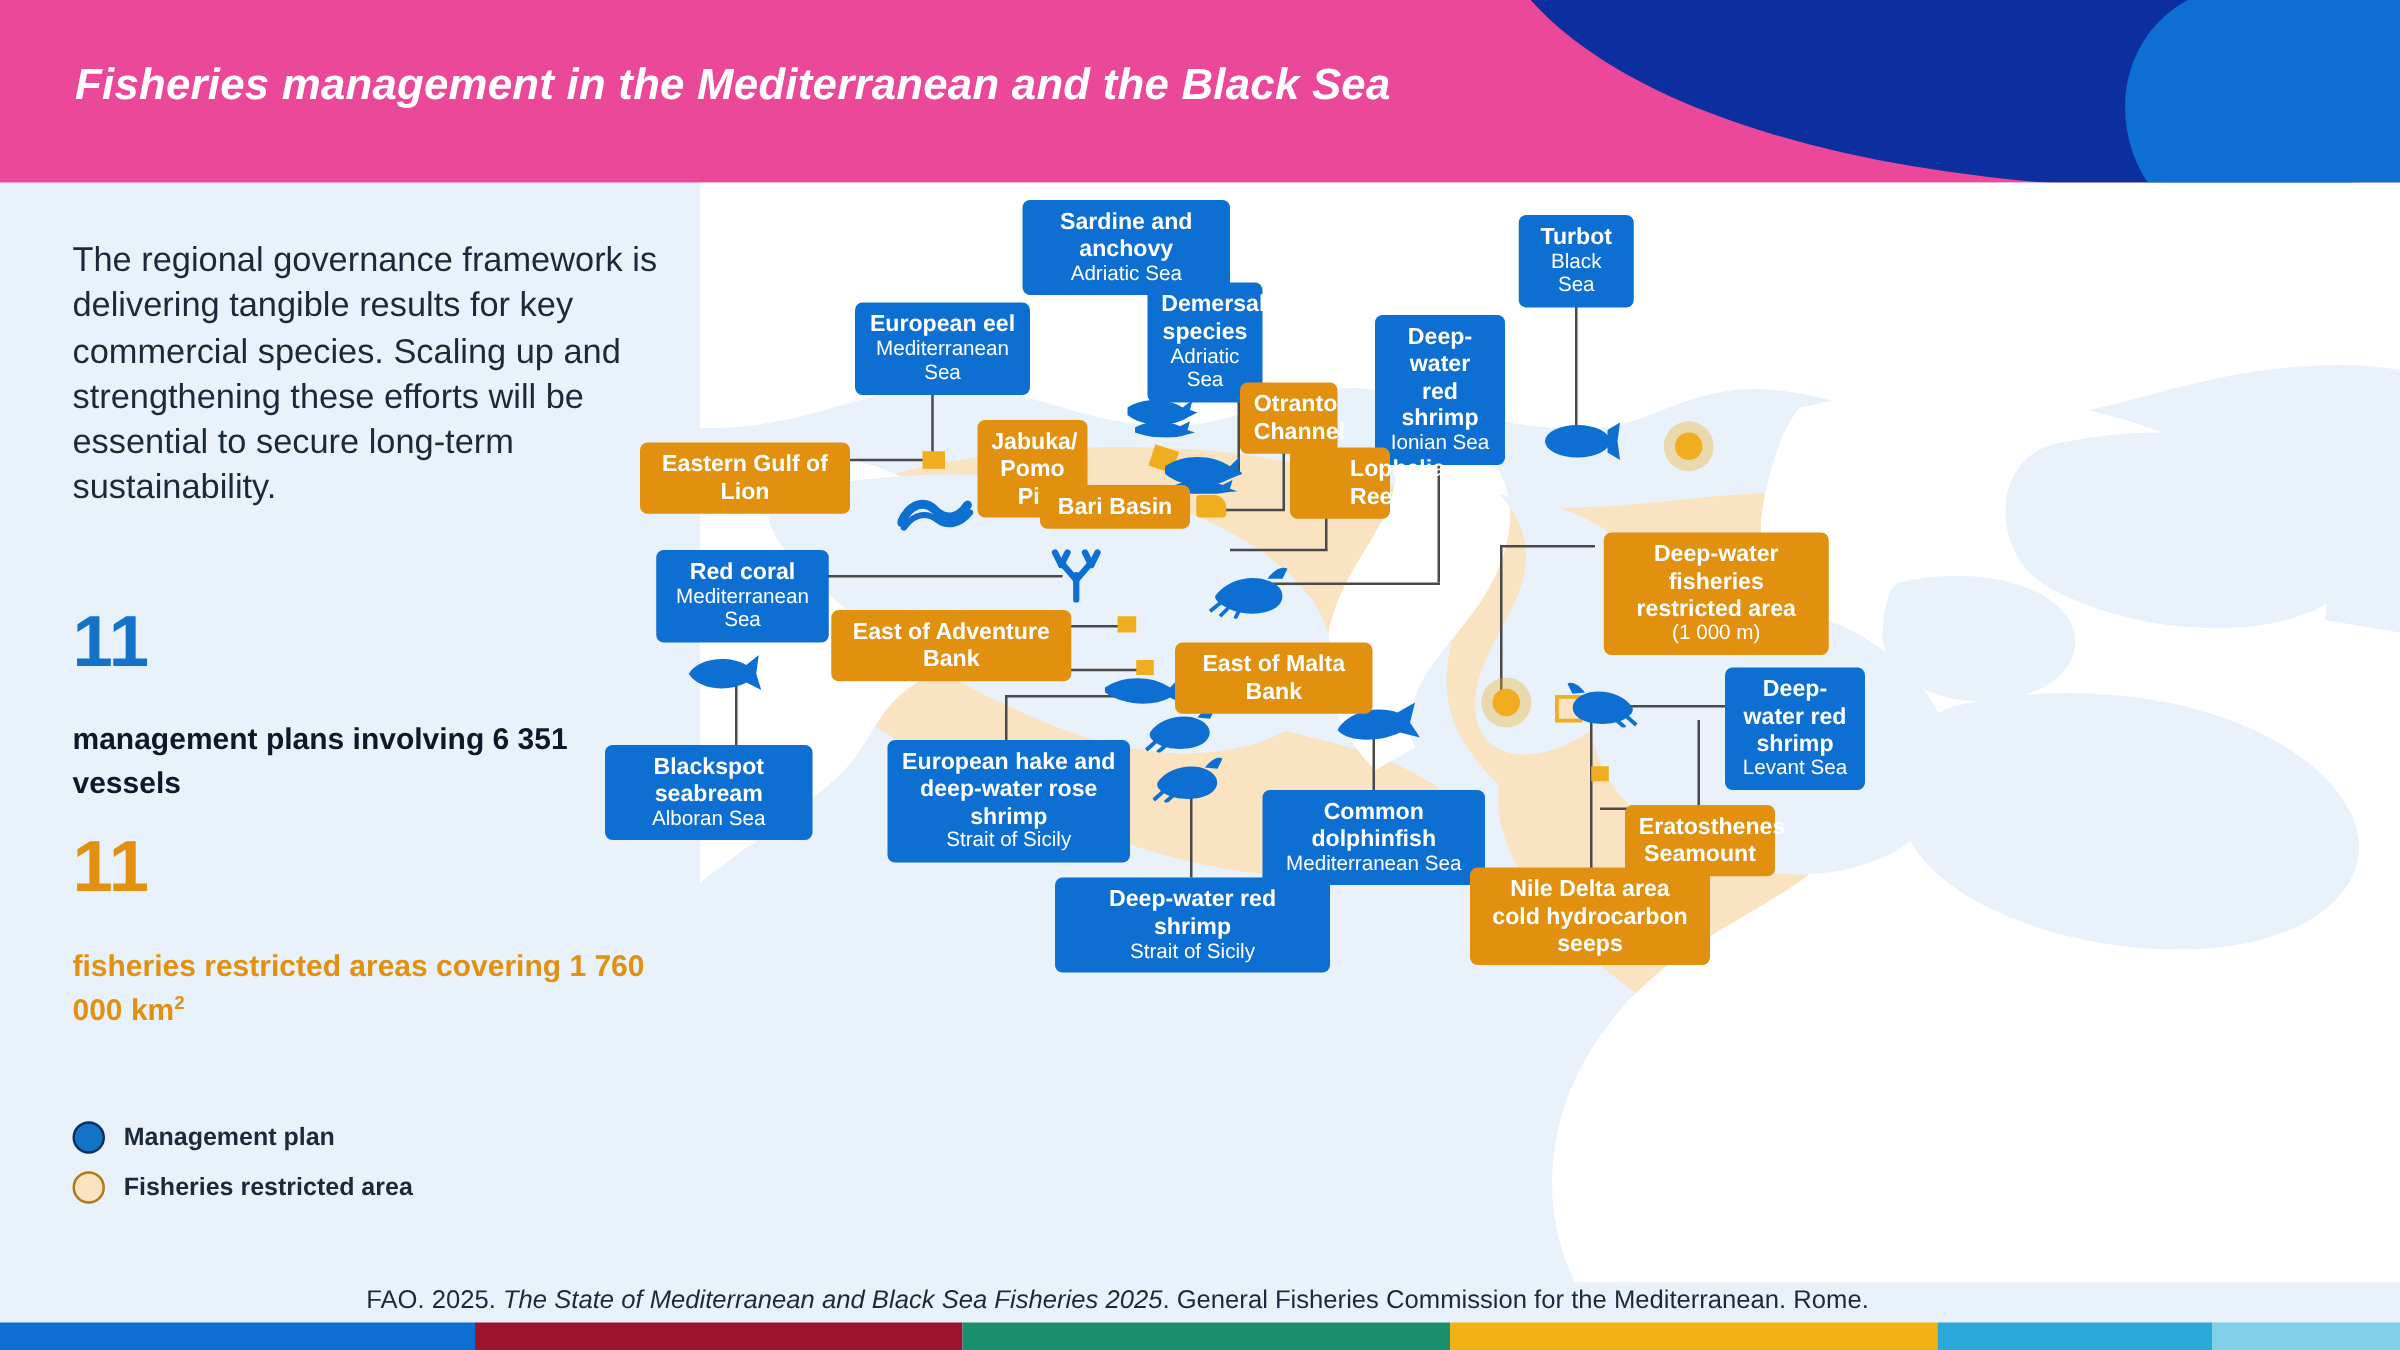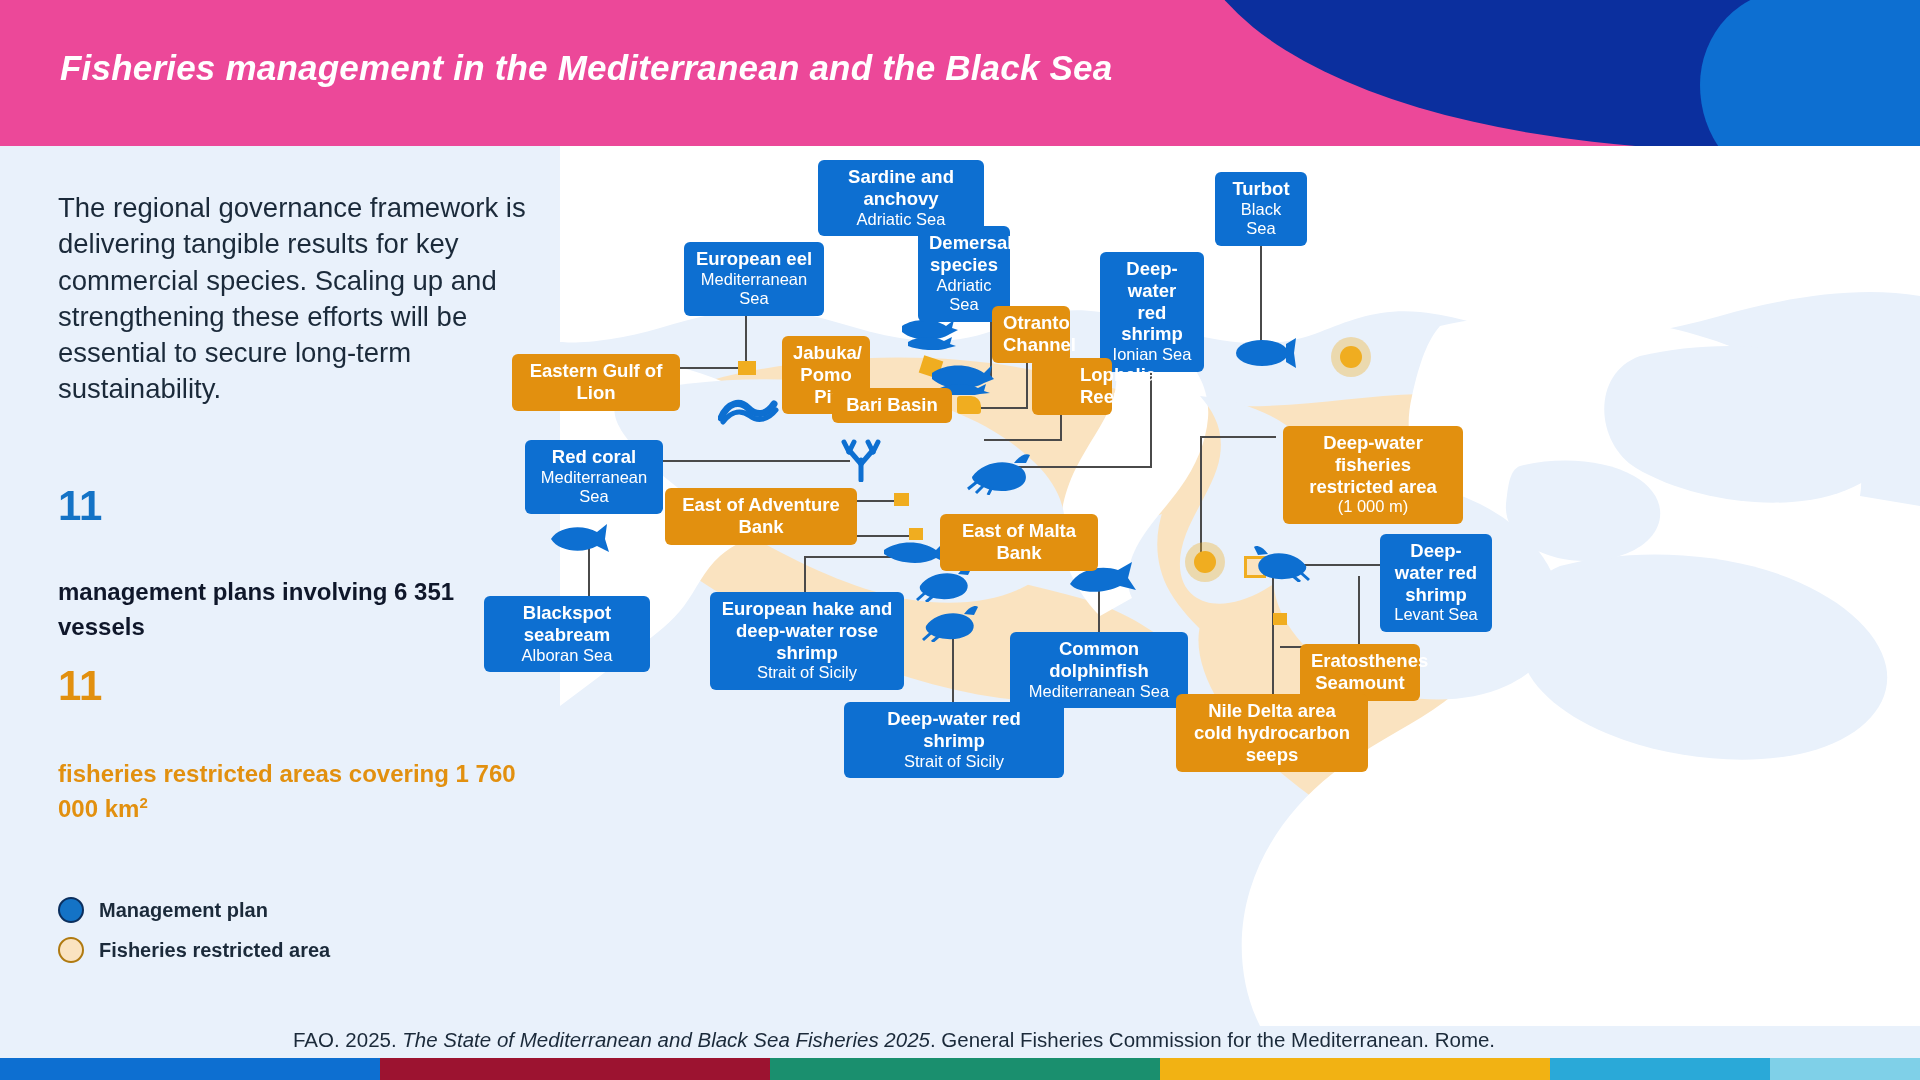--- a/index.html
+++ b/index.html
@@ -34,21 +34,21 @@
     position:absolute; left:60px; top:48px;
     color:#ffffff; font-size:35px; font-weight:bold;
     letter-spacing:.2px;
   }
   
   #intro {
     position:absolute; left:58px; top:190px; width:520px;
     font-size:27.5px; line-height:1.32; color:#1b2a3a;
   }
   .bignum {
-    position:absolute; font-size:42px; font-weight:bold; line-height:1;
+    position:absolute; font-size:58px; font-weight:bold; line-height:1;
   }
   .biglabel {
     position:absolute; font-size:24px; font-weight:bold; line-height:1.45;
   }
   #num1 { left:58px; top:485px; color:#1473c6; }
   #lab1 { left:58px; top:575px; color:#0f172a; width:470px; }
   #num2 { left:58px; top:665px; color:#e2900f; }
   #lab2 { left:58px; top:757px; color:#e2900f; width:470px; }
   #lab2 sup { font-size:15px; }
   

